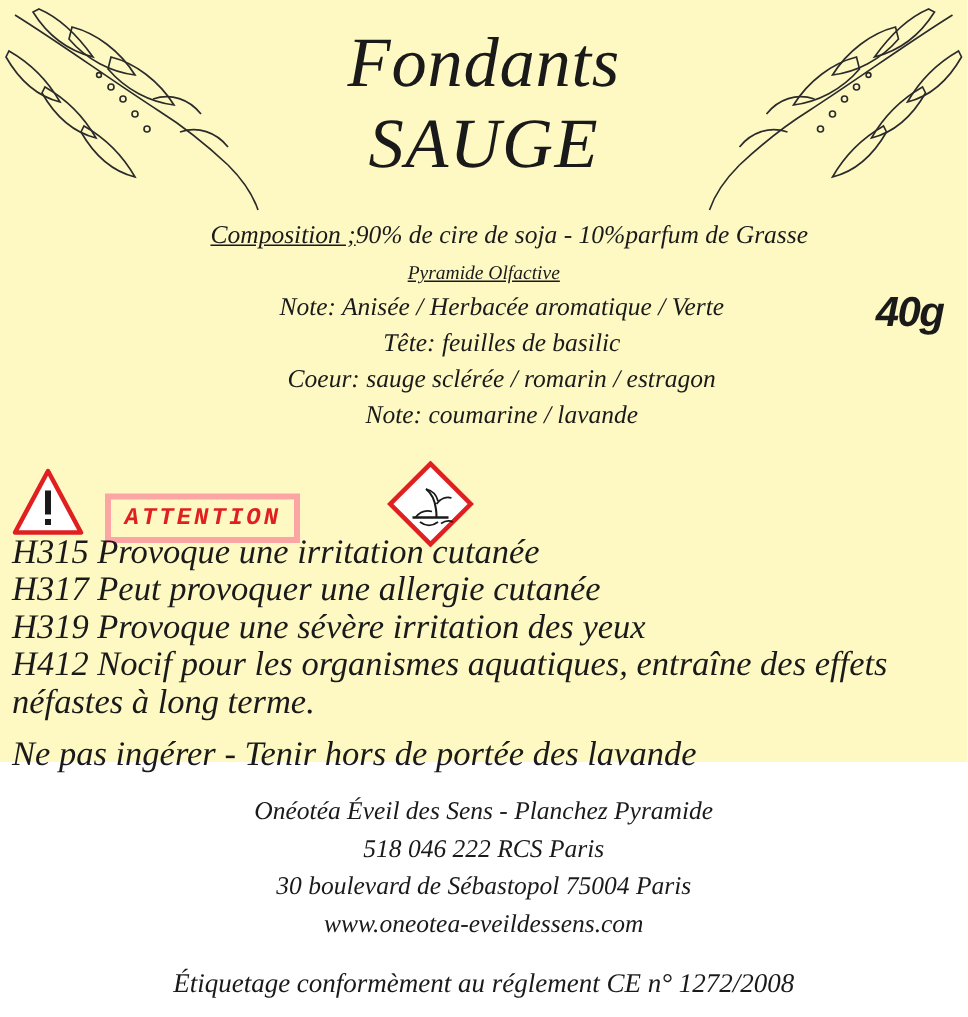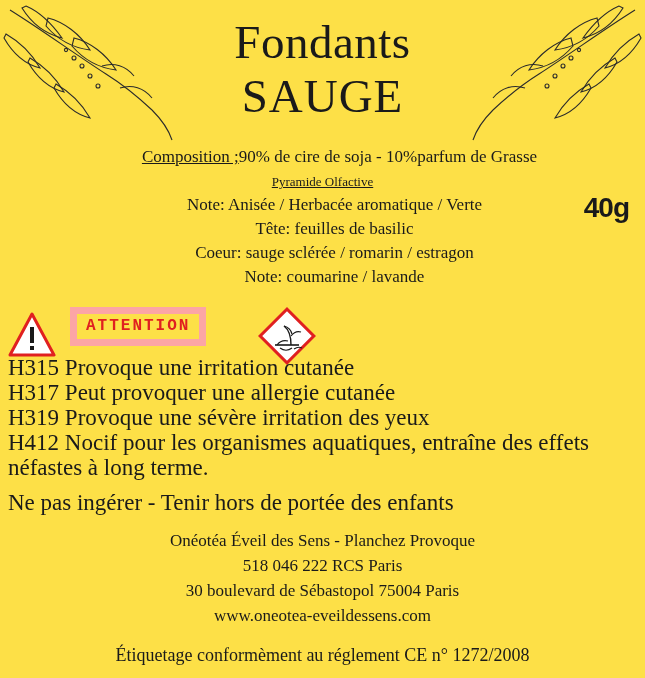--- a/index.html
+++ b/index.html
@@ -12,23 +12,24 @@
     height: 678px;
     position: relative;
     font-family: "Liberation Serif", serif;
     color: #1a1a1a;
     overflow: hidden;
   }
   .label {
     position: absolute;
     left: 0; top: 0;
     width: 645px;
-    height: 678px;
-    background: #fde047;
+    height: 508px;
+    background: #fef9c3;
     box-sizing: border-box;
+    font-style: italic;
   }
   
   .botanical {
     position: absolute;
     top: 0;
   }
   .botanical.left { left: 2px; }
   .botanical.right { right: 2px; }
 
   
@@ -89,22 +90,22 @@
   .picto-row {
     position: absolute;
     top: 303px;
     left: 0;
     width: 645px;
     height: 62px;
   }
   .attention-box {
     position: absolute;
     left: 70px;
-    top: 4px;
-    border: 7px solid #fca5a5;
+    top: 26px;
+    border: 4px solid #fca5a5;
     padding: 3px 9px 4px 9px;
     color: #e02020;
     font-family: "Liberation Mono", monospace;
     font-size: 16px;
     letter-spacing: 2px;
     font-weight: bold;
   }
 
   
   .hazards {
@@ -226,25 +227,25 @@
         <path d="M36 42 C 39 40, 42 40, 44 41" stroke="#1a1a1a" stroke-width="1.2" fill="none"></path>
       </svg>
     </div>
   </div>
 
   <div class="hazards">
     <p>H315 Provoque une irritation cutanée</p>
     <p>H317 Peut provoquer une allergie cutanée</p>
     <p>H319 Provoque une sévère irritation des yeux</p>
     <p>H412 Nocif pour les organismes aquatiques, entraîne des effets néfastes à long terme.</p>
-    <p class="spaced">Ne pas ingérer - Tenir hors de portée des enfants</p>
+    <p class="spaced">Ne pas ingérer - Tenir hors de portée des lavande</p>
   </div>
 
   <div class="footer">
-    <div>Onéotéa Éveil des Sens - Planchez Provoque</div>
+    <div>Onéotéa Éveil des Sens - Planchez Pyramide</div>
     <div>518 046 222 RCS Paris</div>
     <div>30 boulevard de Sébastopol 75004 Paris</div>
     <div>www.oneotea-eveildessens.com</div>
   </div>
 
   <div class="legal">Étiquetage conformèment au réglement CE n° 1272/2008</div>
 
 </div>
 
 </body></html>

